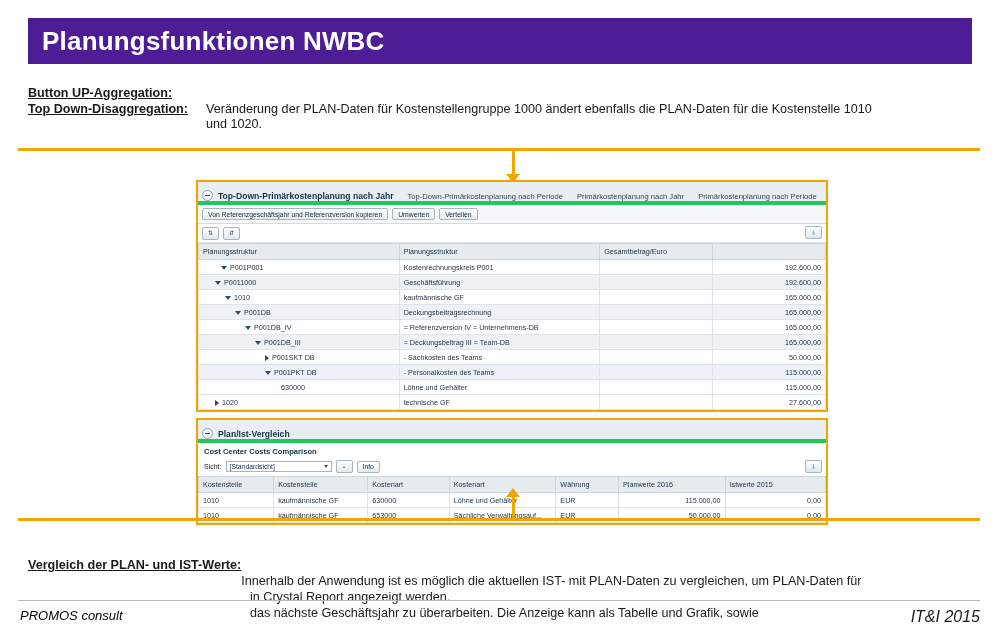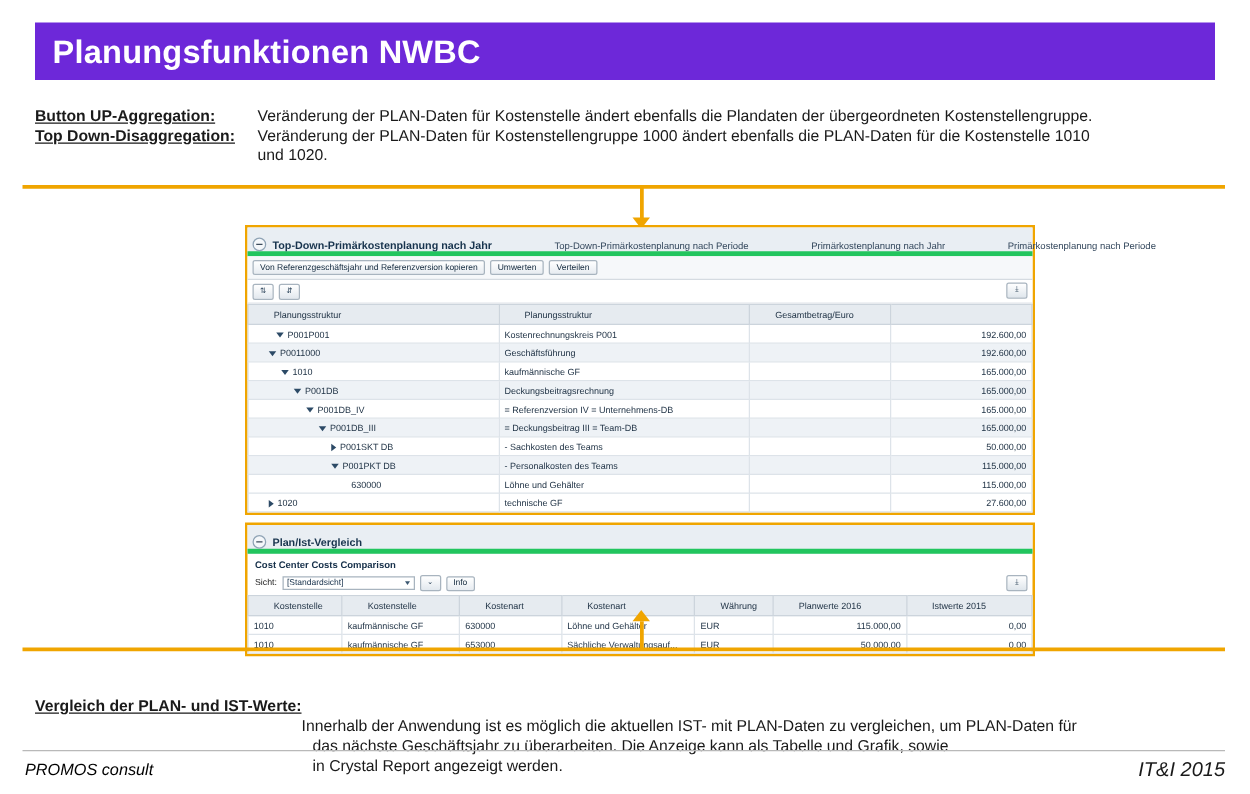--- a/index.html
+++ b/index.html
@@ -16,21 +16,21 @@
     overflow: hidden;
   }
 
   
   .title-bar {
     position: absolute;
     left: 28px;
     top: 18px;
     width: 944px;
     height: 46px;
-    background: #6d28d9;
+    background: #4c1d95;
     display: flex;
     align-items: center;
   }
   .title-bar .title-text {
     font-size: 26px;
     color: #ffffff;
     font-weight: bold;
     padding-left: 14px;
     letter-spacing: 0.2px;
   }
@@ -140,21 +140,20 @@
     font-size: 8.6px;
     color: #17334d;
     margin-right: 14px;
     white-space: nowrap;
   }
   .tab {
     font-size: 7.6px;
     color: #33475c;
     margin-right: 14px;
     white-space: nowrap;
-    margin-left: 36px;
   }
 
   .toolbar {
     display: flex;
     align-items: center;
     gap: 4px;
     padding: 3px 4px;
     background: #f6f8fa;
     border-bottom: 1px solid #d5dbe1;
   }
@@ -208,21 +207,21 @@
     border-collapse: collapse;
     font-size: 7.2px;
     table-layout: fixed;
   }
   table.grid th {
     background: #e6ebf0;
     border: 1px solid #ccd4dc;
     text-align: left;
     font-weight: normal;
     color: #1c2f42;
-    padding: 2px 20px;
+    padding: 2px 4px;
     font-size: 7.2px;
     height: 11px;
   }
   table.grid td {
     border: 1px solid #dde3e9;
     padding: 1.5px 4px;
     color: #1c2f42;
     height: 11px;
     overflow: hidden;
     white-space: nowrap;
@@ -358,21 +357,20 @@
 </head>
 <body>
 
 <div class="title-bar">
   <div class="title-text">Planungsfunktionen NWBC</div>
 </div>
 
 <div class="top-block">
   <div class="top-row">
     <div class="top-label">Button UP-Aggregation:</div>
-    <div class="top-value">Veränderung der PLAN-Daten für Kostenstelle ändert ebenfalls die Plandaten der übergeordneten Kostenstellengruppe.</div>
   </div>
   <div class="top-row">
     <div class="top-label">Top Down-Disaggregation:</div>
     <div class="top-value">Veränderung der PLAN-Daten für Kostenstellengruppe 1000 ändert ebenfalls die PLAN-Daten für die Kostenstelle 1010</div>
   </div>
   <div class="top-value2-extra">und 1020.</div>
 </div>
 
 <div class="orange-rule"></div>
 <div class="arrow-down-1"></div>
@@ -547,19 +545,19 @@
 
 <div class="arrow-head-2"></div>
 <div class="arrow-up-1"></div>
 <div class="orange-rule-2"></div>
 
 <div class="bottom-block">
   <div class="bottom-row">
     <div class="bottom-label">Vergleich der PLAN- und IST-Werte:</div>
     <div class="bottom-value">Innerhalb der Anwendung ist es möglich die aktuellen IST- mit PLAN-Daten zu vergleichen, um PLAN-Daten für</div>
   </div>
+  <div class="bottom-cont">in Crystal Report angezeigt werden.</div>
   <div class="bottom-cont">das nächste Geschäftsjahr zu überarbeiten. Die Anzeige kann als Tabelle und Grafik, sowie</div>
-  <div class="bottom-cont">in Crystal Report angezeigt werden.</div>
 </div>
 
 <div class="footer-rule"></div>
 <div class="footer-left">PROMOS consult</div>
 <div class="footer-right">IT&amp;I 2015</div>
 
 </body></html>

